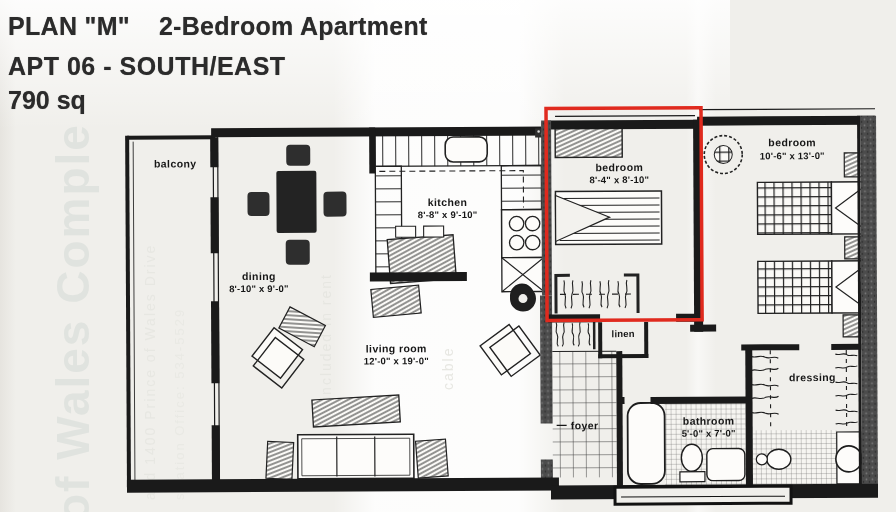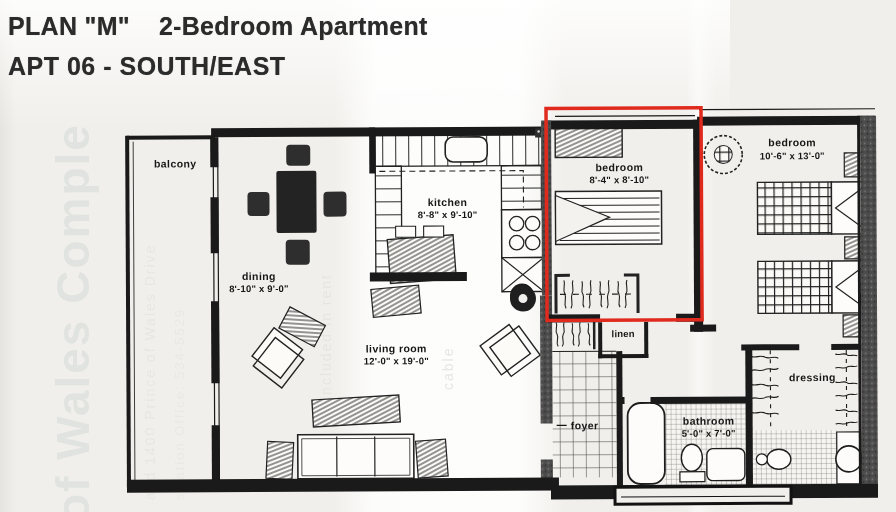--- a/index.html
+++ b/index.html
@@ -49,20 +49,21 @@
 
   <div class="wm wm-large">of Wales Comple</div>
   <div class="wm wm2">and 1400 Prince of Wales Drive</div>
   <div class="wm wm3">stration Office:  534-5529</div>
   <div class="wm wm4">included in rent</div>
   <div class="wm wm5">cable</div>
 
   <div class="hdr">
     <div class="hline l1">PLAN "M"    2-Bedroom Apartment</div>
     <div class="hline l2">APT 06 - SOUTH/EAST</div>
+    <div class="hline l4">790 sq</div>
   </div>
 
   <svg width="896" height="512" viewBox="0 0 896 512">
     <defs>
       <pattern id="grain" width="8" height="8" patternTransform="rotate(-24)" patternUnits="userSpaceOnUse">
         <rect width="8" height="8" fill="#fbfaf7"></rect>
         <path d="M0 2 H8 M0 6 H8" stroke="#2c2c2c" stroke-width="1.1"></path>
       </pattern>
       <pattern id="xhatch" width="9" height="9" patternUnits="userSpaceOnUse">
         <rect width="9" height="9" fill="#fbfaf7"></rect>

